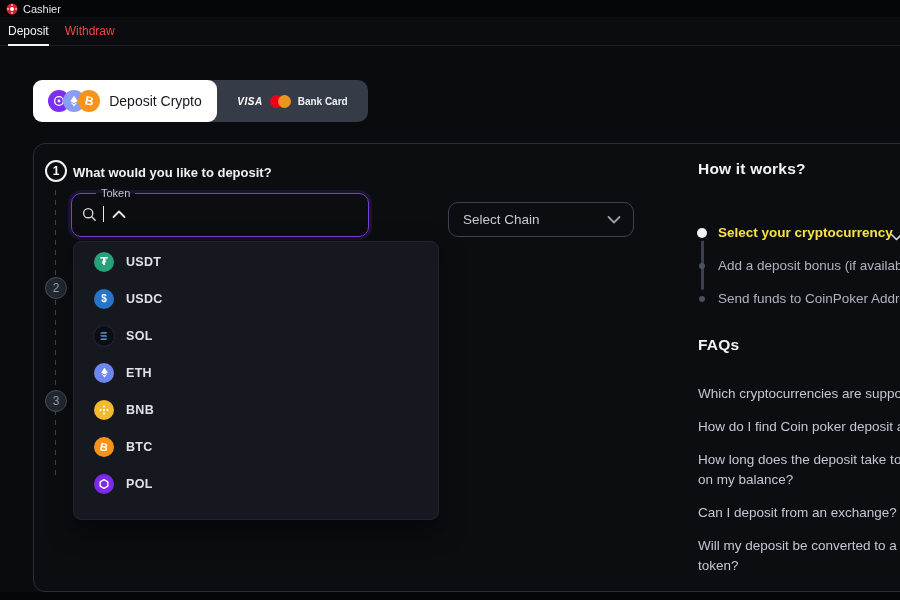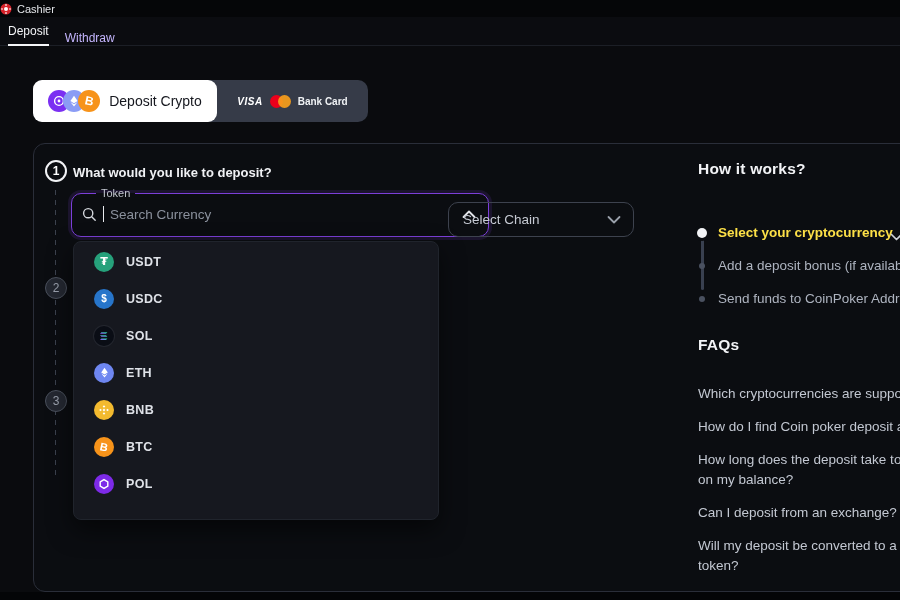--- a/index.html
+++ b/index.html
@@ -2,29 +2,29 @@
 <html><head>
 <meta charset="utf-8">
 <style>
   * { margin:0; padding:0; box-sizing:border-box; }
   html,body { background:#000; }
   body { font-family:"Liberation Sans","DejaVu Sans",sans-serif; }
   #stage { position:relative; width:900px; height:600px; overflow:hidden; background:#0a0b0e; }
 
   
   .topbar { position:absolute; left:0; top:0; width:900px; height:17px; background:#050608;
-            display:flex; align-items:center; gap:5px; }
+            display:flex; align-items:center; padding-left:6px; gap:5px; }
   .topbar-title { font-size:11px; color:#e3e5e9; }
 
   
   .tabbar { position:absolute; left:0; top:17px; width:900px; height:29px; background:#0b0c10;
             border-bottom:1px solid #1c1f26; display:flex; align-items:center; }
   .tab { font-size:12px; padding:0 8px; height:100%; display:flex; align-items:center; cursor:pointer; position:relative; }
   .tab.active { color:#f2f3f6; font-weight:500; }
-  .tab.inactive { color:#c4b5fd;align-items:flex-end; }
+  .tab.inactive { color:#ef4444; }
   .tab.active .underline { position:absolute; left:8px; right:8px; bottom:-1px; height:2px; background:#f5f6f8; }
 
   
   .toggle { position:absolute; left:33px; top:80px; height:42px; display:flex; background:#363b48; border-radius:10px; }
   .toggle-pill { width:184px; height:42px; background:#ffffff; border-radius:9px; display:flex; align-items:center;
                  justify-content:center; gap:9px; cursor:pointer; }
   .toggle-pill .lbl { font-size:14px; font-weight:normal; color:#15171e; }
   .toggle-bank { width:151px; height:42px; display:flex; align-items:center; justify-content:center; gap:7px; cursor:pointer; }
   .toggle-bank .lbl { font-size:10px; font-weight:bold; color:#f0f2f5; }
   .coin-cluster { display:flex; }
@@ -47,21 +47,21 @@
   
   .step-dash { position:absolute; left:21px; top:46px; width:1px; height:288px;
                background:repeating-linear-gradient(to bottom,#3c424e 0 5px,transparent 5px 10px); }
   .step-circle { position:absolute; width:22px; height:22px; border-radius:50%; display:flex; align-items:center;
                  justify-content:center; font-size:12px; z-index:2; }
   .step-circle.active { left:11px; top:16px; border:2px solid #f2f3f6; color:#fff; font-weight:bold; background:#0b0d11; }
   .step-circle.idle { left:11px; border:1px solid #4a505c; color:#9aa1ad; background:#242831; }
   .step-title { position:absolute; left:39px; top:21px; font-size:13px; font-weight:bold; color:#f0f1f4; }
 
   
-  .token-fieldset { position:absolute; left:37px; top:43px; width:418px; height:50px;
+  .token-fieldset { position:absolute; left:37px; top:43px; width:298px; height:50px;
                     border:1.5px solid #7c3fd9; border-radius:10px; box-shadow:0 0 0 3px rgba(124,63,217,.14);
                     padding:0 10px; }
   .token-fieldset legend { margin-left:14px; padding:0 5px; font-size:11px; color:#c0c4cd; }
   .token-inner { display:flex; align-items:center; height:30px; gap:6px; }
   .caret-bar { width:1px; height:16px; background:#e8eaee; }
   .token-input { flex:1; background:transparent; border:none; outline:none; color:#e8eaee; font-size:13.5px;
                  font-family:"Liberation Sans","DejaVu Sans",sans-serif; }
   .token-input::placeholder { color:#8b919d; }
   .chev-btn { background:none; border:none; cursor:pointer; display:flex; align-items:center; padding:2px; }
 
@@ -183,21 +183,20 @@
     <fieldset class="token-fieldset">
       <legend>Token</legend>
       <div class="token-inner">
         <span style="display:flex;">
           <svg width="15" height="15" viewBox="0 0 15 15">
             <circle cx="6.2" cy="6.2" r="4.6" fill="none" stroke="#d4d7dd" stroke-width="1.4"></circle>
             <line x1="9.7" y1="9.7" x2="13.2" y2="13.2" stroke="#d4d7dd" stroke-width="1.4" stroke-linecap="round"></line>
           </svg>
         </span>
         <span class="caret-bar"></span>
-        <input class="token-input" type="text" placeholder="Search Currency" style="">
         <button class="chev-btn">
           <span style="display:flex;">
             <svg width="14" height="9" viewBox="0 0 14 9">
               <polyline points="1.5,7 7,1.5 12.5,7" fill="none" stroke="#e3e5ea" stroke-width="1.8" stroke-linecap="round" stroke-linejoin="round"></polyline>
             </svg>
           </span>
         </button>
       </div>
     </fieldset>
 

